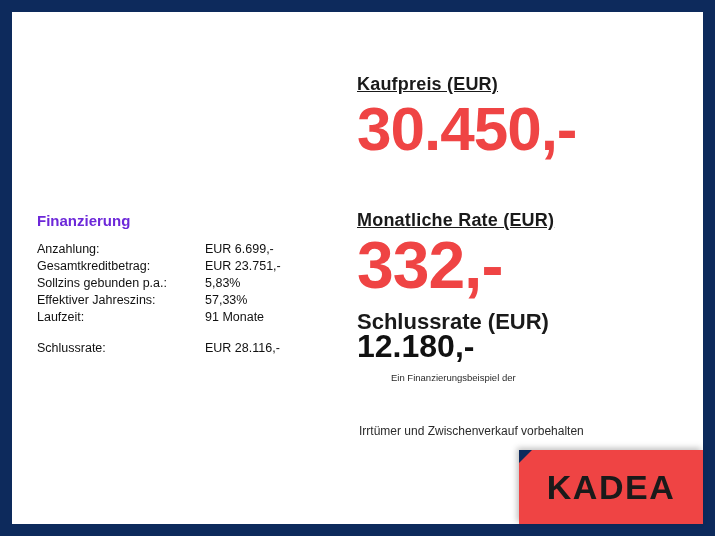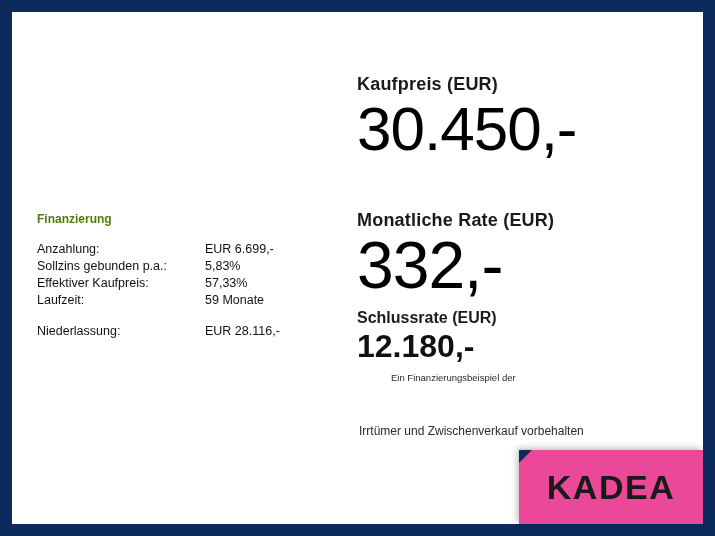--- a/index.html
+++ b/index.html
@@ -32,25 +32,26 @@
     position: absolute;
     left: 345px;
     top: 0px;
     width: 346px;
   }
   .label-big {
     font-size: 18px;
     font-weight: bold;
     color: #1a1a1a;
     letter-spacing: 0.2px;
+    text-decoration: underline;
   }
   .value-huge {
     font-size: 62px;
-    font-weight: normal;
-    color: #000000;
+    font-weight: bold;
+    color: #ef4444;
     line-height: 0.95;
     letter-spacing: -1px;
   }
   .kaufpreis-label {
     position: absolute;
     left: 0px;
     top: 62px;
   }
   .kaufpreis-value {
     position: absolute;
@@ -65,21 +66,21 @@
   .rate-value {
     position: absolute;
     left: 0px;
     top: 222px;
     font-size: 66px;
   }
   .schluss-label {
     position: absolute;
     left: 0px;
     top: 297px;
-    font-size: 16px;
+    font-size: 22px;
     font-weight: bold;
     color: #1a1a1a;
   }
   .schluss-value {
     position: absolute;
     left: 0px;
     top: 318px;
     font-size: 32px;
     font-weight: bold;
     color: #111111;
@@ -106,23 +107,23 @@
     left: 2px;
     top: 412px;
     font-size: 12px;
     color: #2b2b2b;
   }
   
   .fin-title {
     position: absolute;
     left: 25px;
     top: 200px;
-    font-size: 12px;
-    font-weight: bold;
-    color: #4d7c0f;
+    font-size: 15px;
+    font-weight: bold;
+    color: #6d28d9;
     text-align: right;
   }
   .fin-table {
     position: absolute;
     left: 25px;
     top: 230px;
     font-size: 12.5px;
     color: #111111;
     border-collapse: collapse;
   }
@@ -141,21 +142,21 @@
     font-size: 0;
     line-height: 0;
   }
   
   .logo-box {
     position: absolute;
     left: 507px;
     top: 438px;
     width: 184px;
     height: 74px;
-    background: #ec4899;
+    background: #ef4444;
     box-shadow: -2px -2px 6px rgba(0,0,0,0.25);
     overflow: hidden;
   }
   .logo-text {
     position: absolute;
     left: 50%;
     top: 50%;
     transform: translate(-50%, -50%);
     font-size: 34px;
     font-weight: bold;
@@ -181,37 +182,41 @@
 
     <div class="fin-title">Finanzierung</div>
 
     <table class="fin-table">
       <tbody>
           <tr>
         <td class="k">Anzahlung:</td>
         <td class="v">EUR 6.699,-</td>
       </tr>
       <tr>
+        <td class="k">Gesamtkreditbetrag:</td>
+        <td class="v">EUR 23.751,-</td>
+      </tr>
+      <tr>
         <td class="k">Sollzins gebunden p.a.:</td>
         <td class="v">5,83%</td>
       </tr>
       <tr>
-        <td class="k">Effektiver Kaufpreis:</td>
+        <td class="k">Effektiver Jahreszins:</td>
         <td class="v">57,33%</td>
       </tr>
       <tr>
         <td class="k">Laufzeit:</td>
-        <td class="v">59 Monate</td>
+        <td class="v">91 Monate</td>
       </tr>
       <tr class="gap">
             <td></td>
             <td></td>
           </tr>
       <tr>
-        <td class="k">Niederlassung:</td>
+        <td class="k">Schlussrate:</td>
         <td class="v">EUR 28.116,-</td>
       </tr>
     </tbody>
       </table>
 
     <div class="right-col">
       <div class="label-big kaufpreis-label">Kaufpreis (EUR)</div>
       <div class="value-huge kaufpreis-value">30.450,-</div>
 
       <div class="label-big rate-label">Monatliche Rate (EUR)</div>

